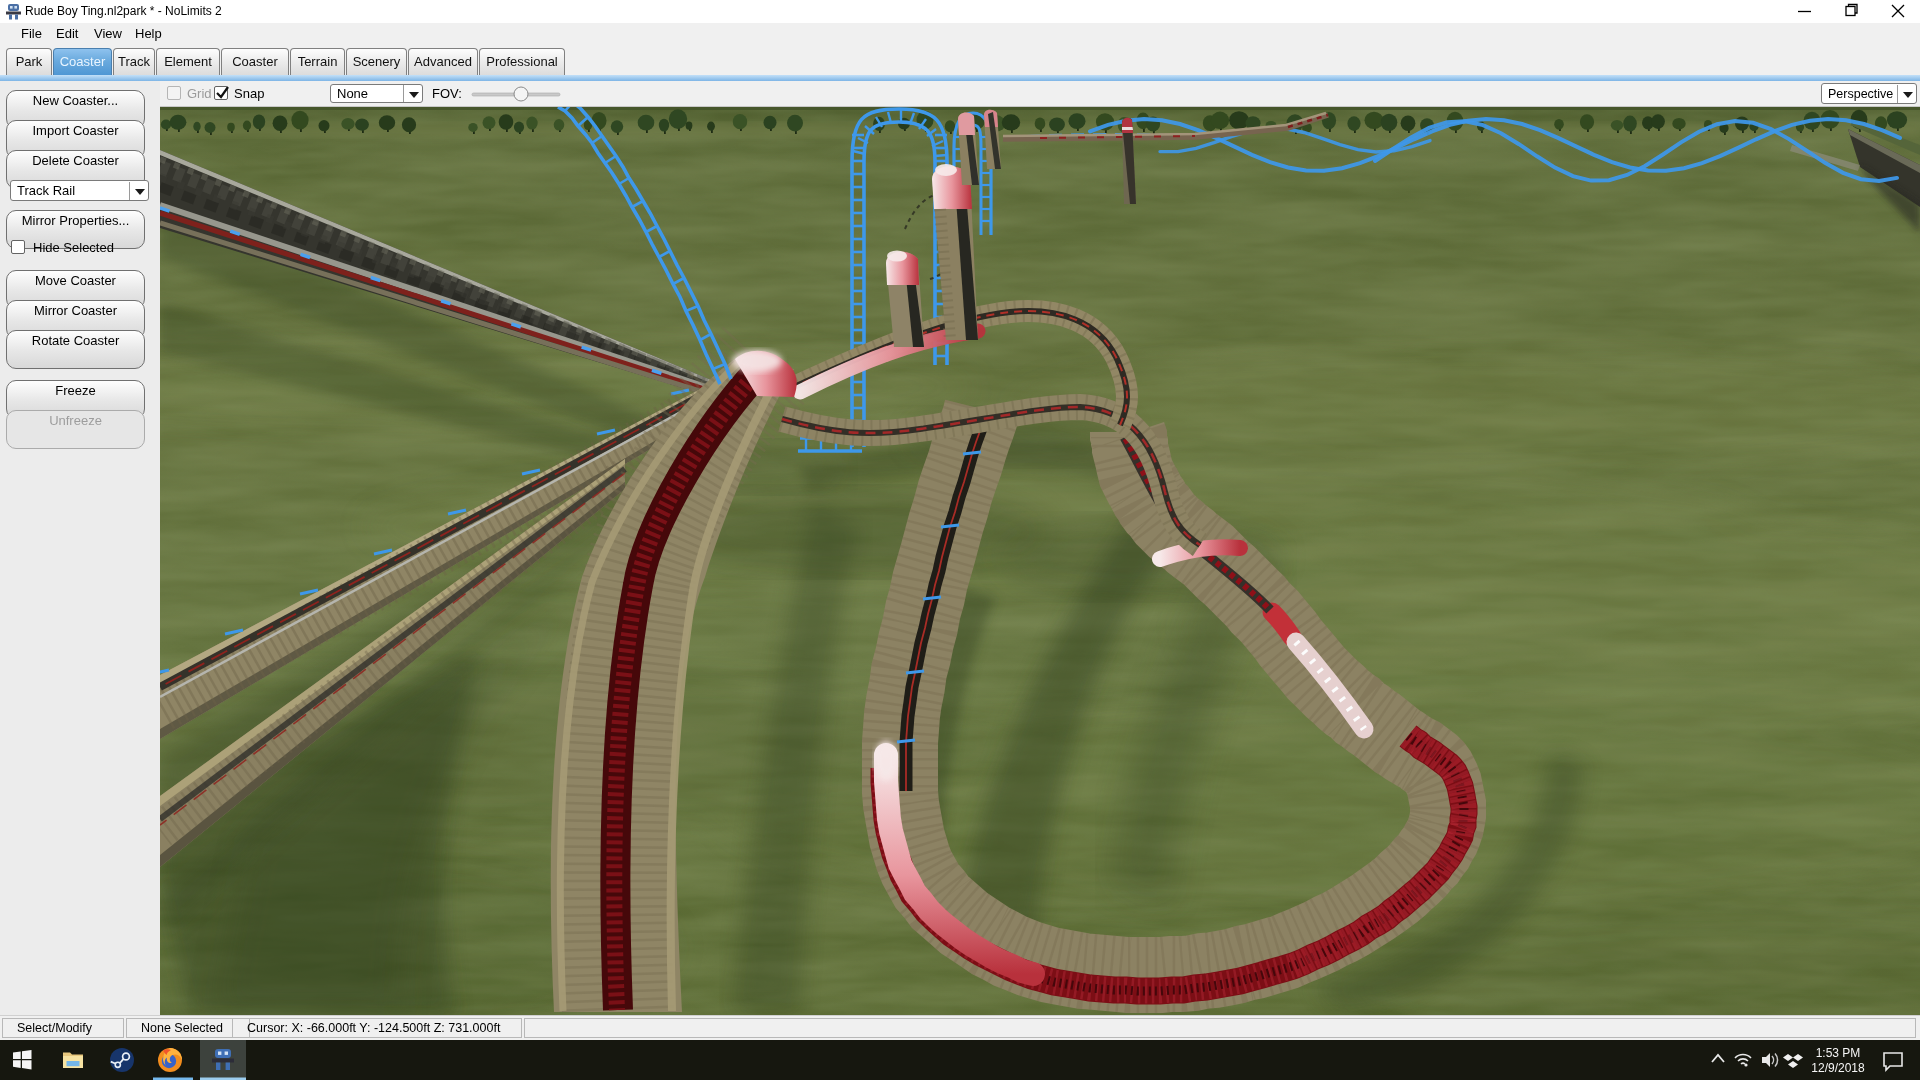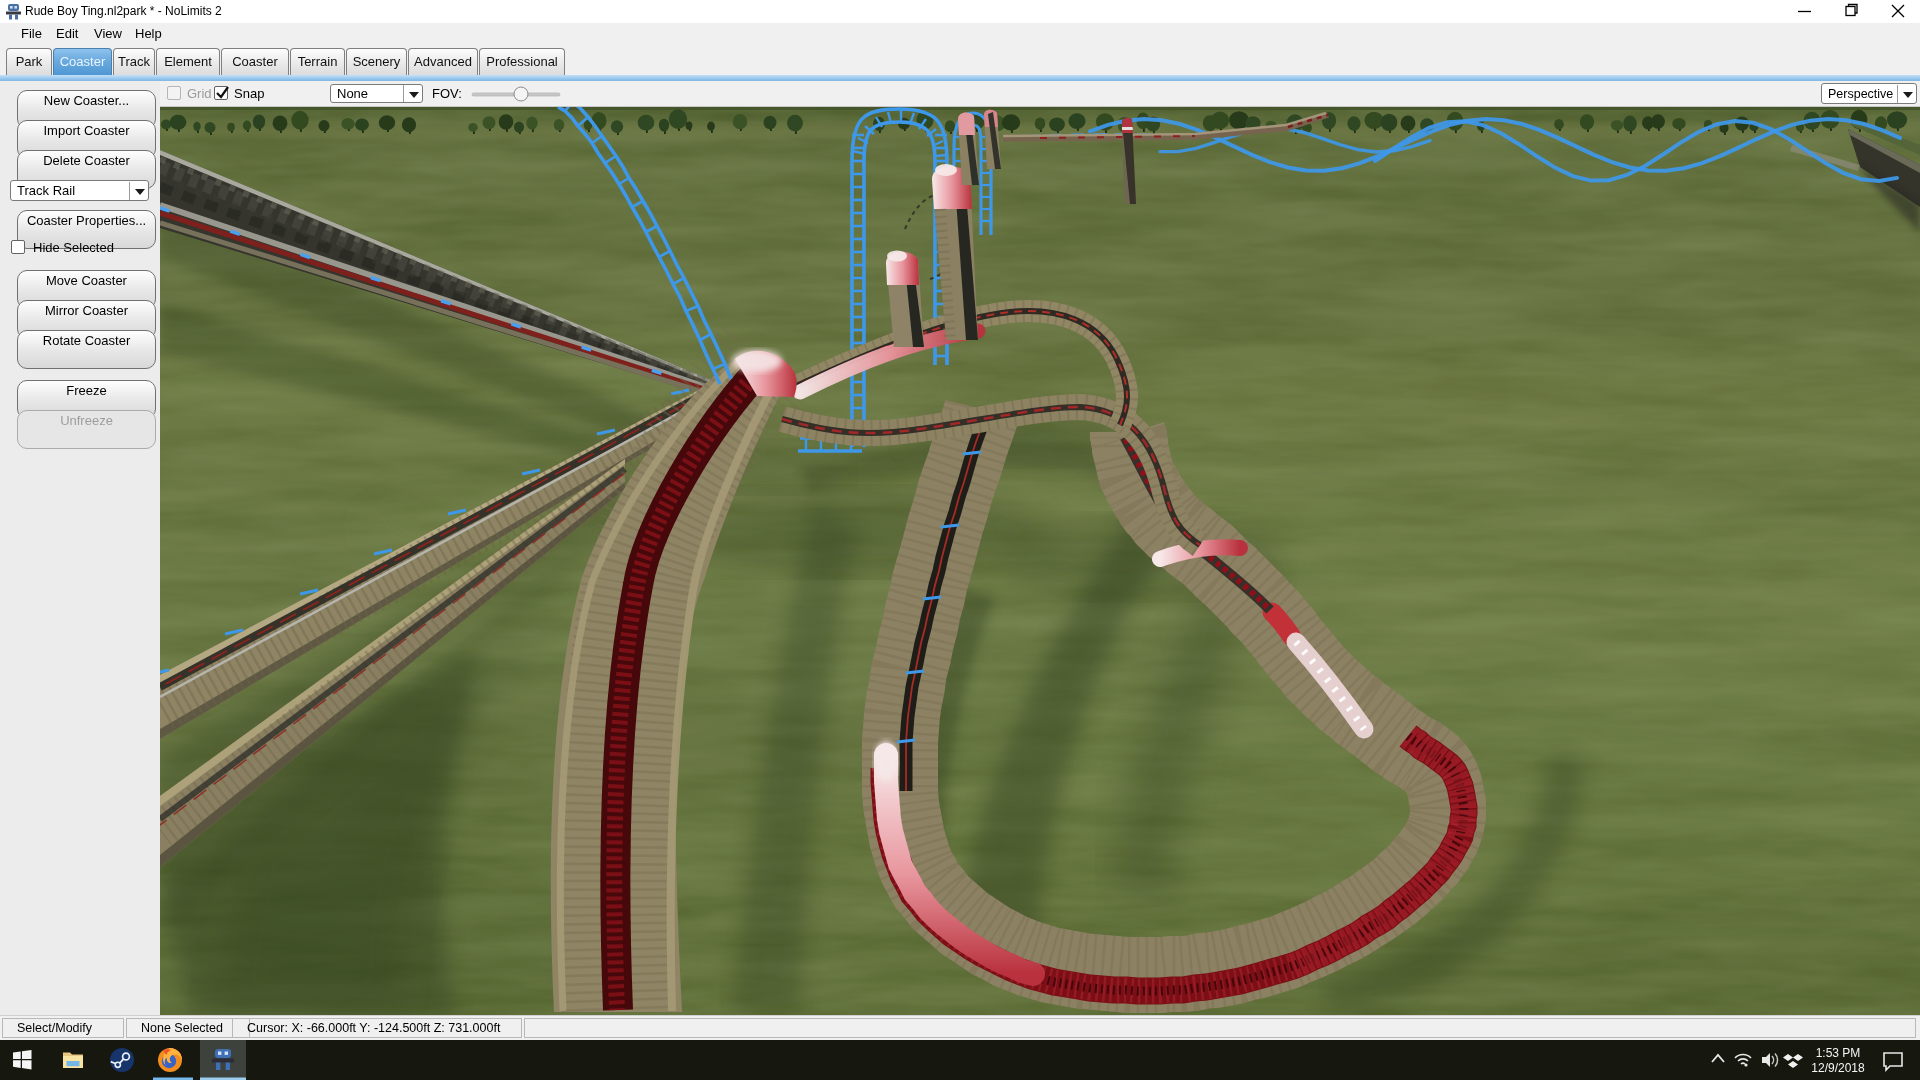--- a/index.html
+++ b/index.html
@@ -8,21 +8,21 @@
 #titlebar .ttext { position:absolute; left:25px; top:4px; font-size:12px; color:#000; }
 #winbtns { position:absolute; right:0; top:0; height:23px; }
 #menubar { position:absolute; left:0; top:23px; width:1920px; height:22px; background:#f0f0f0; }
 #menubar span { display:inline-block; font-size:13px; color:#000; padding:3px 9px 0 9px; }
 #tabbar { position:absolute; left:0; top:45px; width:1920px; height:30px; background:#f0f0f0; }
 .tab { position:absolute; top:3px; height:27px; background:linear-gradient(#fdfdfd,#ededed 45%,#dcdcdc); border:1px solid #808080; border-bottom:none; border-radius:4px 4px 0 0; font-size:13px; color:#111; text-align:center; padding-top:5px; }
 .tab.sel { background:linear-gradient(#8ec2ee,#6aaade 45%,#4f97d4); color:#e9f5ff; border-color:#4a7fae; }
 #bluestrip { position:absolute; left:0; top:75px; width:1920px; height:6px; background:linear-gradient(#c3e0f8,#7eb5e6); }
 #toolbar { position:absolute; left:0; top:81px; width:1920px; height:26px; background:#f0f0f0; border-bottom:1px solid #c8c8c8; }
 #sidebar { position:absolute; left:0; top:81px; width:160px; height:934px; background:#ececec; }
-.sbtn { position:absolute; left:17px; width:139px; height:39px; background:linear-gradient(#fefefe,#e8e8e8 50%,#d8d8d8); border:1px solid #707070; border-radius:10px; font-size:13px; color:#000; text-align:center; line-height:19px; }
+.sbtn { position:absolute; left:6px; width:139px; height:39px; background:linear-gradient(#fefefe,#e8e8e8 50%,#d8d8d8); border:1px solid #707070; border-radius:10px; font-size:13px; color:#000; text-align:center; line-height:19px; }
 .sbtn.dis { background:#e6e6e6; border-color:#ababab; color:#9d9d9d; }
 .cb { position:absolute; width:14px; height:14px; background:#fff; border:1px solid #636363; border-radius:2px; }
 .cb.dis { border-color:#b5b5b5; background:#f3f3f3; }
 .cblab { position:absolute; font-size:13px; color:#000; }
 .combo { position:absolute; background:#fff; border:1px solid #7a7a7a; border-radius:3px; font-size:13px; color:#000; }
 .combo .arr { position:absolute; right:0; top:0; bottom:0; width:19px; border-left:1px solid #9a9a9a; }
 .combo .arr:after { content:""; position:absolute; left:5px; top:7px; border-left:5px solid transparent; border-right:5px solid transparent; border-top:6px solid #1a1a1a; }
 #statusbar { position:absolute; left:0; top:1015px; width:1920px; height:25px; background:#f0f0f0; border-top:1px solid #d0d0d0; font-size:12.5px; color:#000; }
 .sseg { position:absolute; top:2px; height:20px; border:1px solid #b8b8b8; padding:2px 6px 0 14px; }
 #taskbar { position:absolute; left:0; top:1040px; width:1920px; height:40px; background:#16170f; }
@@ -86,21 +86,21 @@
     <circle cx="53" cy="13" r="7" fill="#f4f4f4" stroke="#8a8a8a" stroke-width="1"></circle>
   </svg>
   <div class="combo" style="left:1821px;top:2px;width:96px;height:21px;padding:2.5px 0 0 6px;font-size:12.5px;">Perspective<span class="arr" style="top:1px"></span></div>
 </div>
 
 <div id="sidebar">
   <div class="sbtn" style="top:9px;">New Coaster...</div>
   <div class="sbtn" style="top:39px;">Import Coaster</div>
   <div class="sbtn" style="top:69px;">Delete Coaster</div>
   <div class="combo" style="left:10px;top:99px;width:139px;height:21px;padding:2px 0 0 6px;">Track Rail<span class="arr" style="top:1px"></span></div>
-  <div class="sbtn" style="top:129px;">Coaster Properties...</div>
+  <div class="sbtn" style="top:129px;">Mirror Properties...</div>
   <div class="cb" style="left:11px;top:159px;"></div>
   <div class="cblab" style="left:33px;top:159px;">Hide Selected</div>
   <div class="sbtn" style="top:189px;">Move Coaster</div>
   <div class="sbtn" style="top:219px;">Mirror Coaster</div>
   <div class="sbtn" style="top:249px;">Rotate Coaster</div>
   <div class="sbtn" style="top:299px;">Freeze</div>
   <div class="sbtn dis" style="top:329px;">Unfreeze</div>
 </div>
 
 <svg id="viewport" viewBox="0 0 1760 908" preserveAspectRatio="none">

